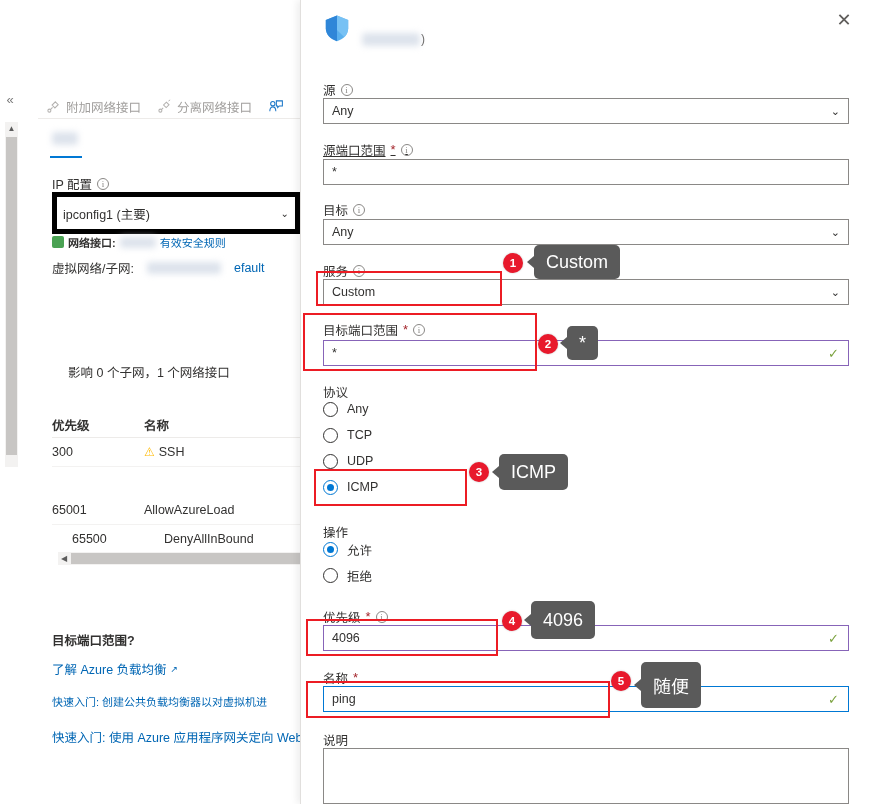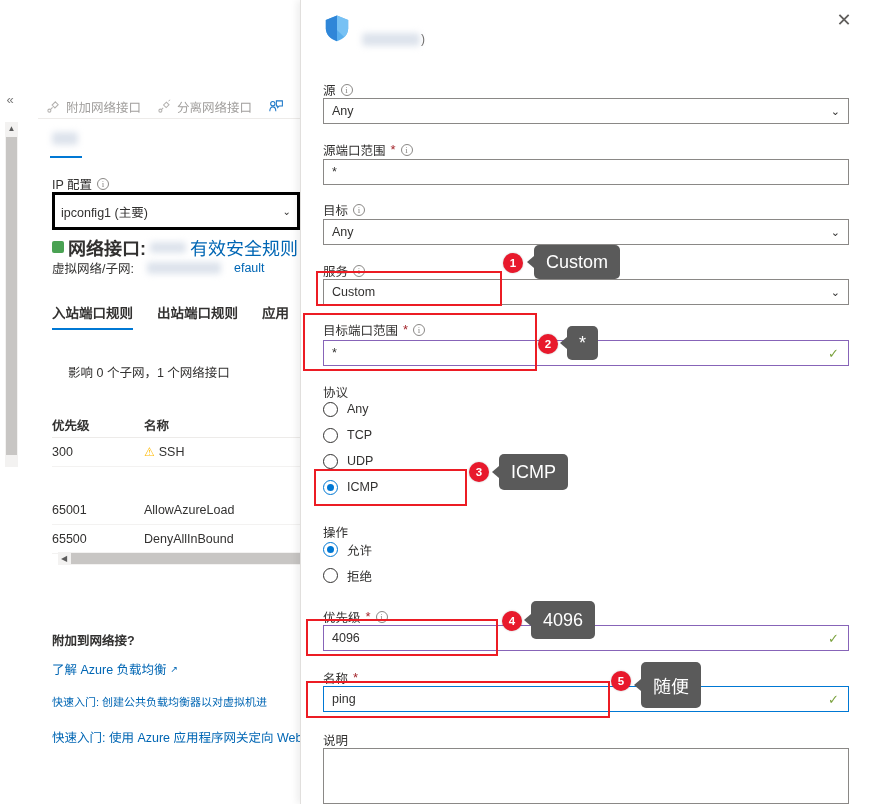--- a/index.html
+++ b/index.html
@@ -68,26 +68,26 @@
 
   .fld-label { font-size:12.5px; color:#323130; display:flex; align-items:center; gap:5px; }
   .info-ico {
     width:12px;height:12px;border-radius:50%;border:1px solid #8a8886;color:#8a8886;
     font-size:9px;line-height:11px;text-align:center;display:inline-block;font-family:"Liberation Serif",serif;
   }
 
   .ipcfg-label { position:absolute; left:52px; top:174px; }
   .ipcfg-select {
     position:absolute; left:52px; top:192px; width:248px; height:24px;
-    border:3px solid #000000; background:#fff; font-size:12.5px;
+    border:5px solid #000000; background:#fff; font-size:12.5px;
     display:flex; align-items:center; padding:16px 6px; color:#323130;
   }
   .ipcfg-select .chev { position:absolute; right:6px; color:#323130; font-size:10px; }
 
-  .nic-row { position:absolute; left:52px; top:234px; width:250px; display:flex; align-items:center; gap:4px; font-size:18px; font-weight:bold; }
+  .nic-row { position:absolute; left:52px; top:234px; width:250px; display:flex; align-items:center; gap:4px; font-size:11px; font-weight:bold; }
   .nic-sq { width:12px; height:12px; background:#4aa253; border-radius:2px; display:inline-block; }
   .link-blue { color:#0066b4; font-weight:normal; }
 
   .vnet-row { position:absolute; left:52px; top:258px; font-size:12.5px; display:flex; align-items:center; gap:13px; }
 
   .tabs-row { position:absolute; left:52px; top:302px; display:flex; gap:24px; font-size:13.5px; font-weight:bold; }
   .tab-item { padding-bottom:6px; color:#323130; white-space:nowrap;}
   .tab-item.active { border-bottom:2px solid #0078d4; }
 
   .nsg-row { position:absolute; left:52px; top:343px; font-size:12.5px; display:flex; align-items:center; gap:4px; white-space:nowrap;}
@@ -256,53 +256,48 @@
       <span class="blur" style="width:36px;height:11px;"></span>
       <span class="link-blue">有效安全规则</span>
     </div>
 
     <div class="vnet-row">
       <span>虚拟网络/子网:</span>
       <span class="blur" style="width:74px;height:12px;"></span>
       <span class="link-blue">efault</span>
     </div>
 
-    <div class="tabs-row">
-      <div class="tab-item active">入站端口规则</div>
-      <div class="tab-item">出站端口规则</div>
-      <div class="tab-item">应用</div>
-    </div>
 
     <div class="nsg-row2">影响 0 个子网，1 个网络接口</div>
 
     <div class="tbl-head">
       <div class="th-pri">优先级</div>
       <div>名称</div>
     </div>
 
     <div class="tbl-row" style="top:438px;">
       <div class="td-pri">300</div>
       <div>
         <span class="warn-ico">⚠</span><span>SSH</span>
       </div>
     </div>
     <div class="tbl-row" style="top:496px;">
       <div class="td-pri">65001</div>
       <div>AllowAzureLoad</div>
     </div>
-    <div class="tbl-row" style="top:525px;">
+    <div class="tbl-row" style="top:525px;margin-left:20px;">
       <div class="td-pri">65500</div>
       <div>DenyAllInBound</div>
     </div>
 
     <div class="hscroll"></div>
     <div class="hscroll-left">◀</div>
     <div class="hscroll-thumb"></div>
 
-    <div class="help-title">附加到网络接?</div>
+    <div class="help-title">目标端口范围?</div>
     <div class="help-link1">
       <span>了解 Azure 负载均衡</span>
       <span class="ext-ico">↗</span>
     </div>
     <div class="help-link2">快速入门: 创建公共负载均衡器以对虚拟机进</div>
     <div class="help-link3">快速入门: 使用 Azure 应用程序网关定向 Web</div>
   </div>
 
   <div class="panel">
 
@@ -323,21 +318,21 @@
 
     <div class="f-label" style="left:22px; top:80px;">
       <span>源</span>
       <span class="info-ico">i</span>
     </div>
     <div class="f-select" style="left:22px; top:98px; width:526px;">
       <span>Any</span>
       <span class="chev">⌄</span>
     </div>
 
-    <div class="f-label" style="left:22px; top:140px;">
+    <div class="f-label" style="left:22px; top:140px;text-decoration:underline;">
       <span>源端口范围</span>
       <span class="req-star">*</span>
       <span class="info-ico">i</span>
     </div>
     <div class="f-input" style="left:22px; top:159px; width:526px;">
       <span>*</span>
     </div>
 
     <div class="f-label" style="left:22px; top:200px;">
       <span>目标</span>

